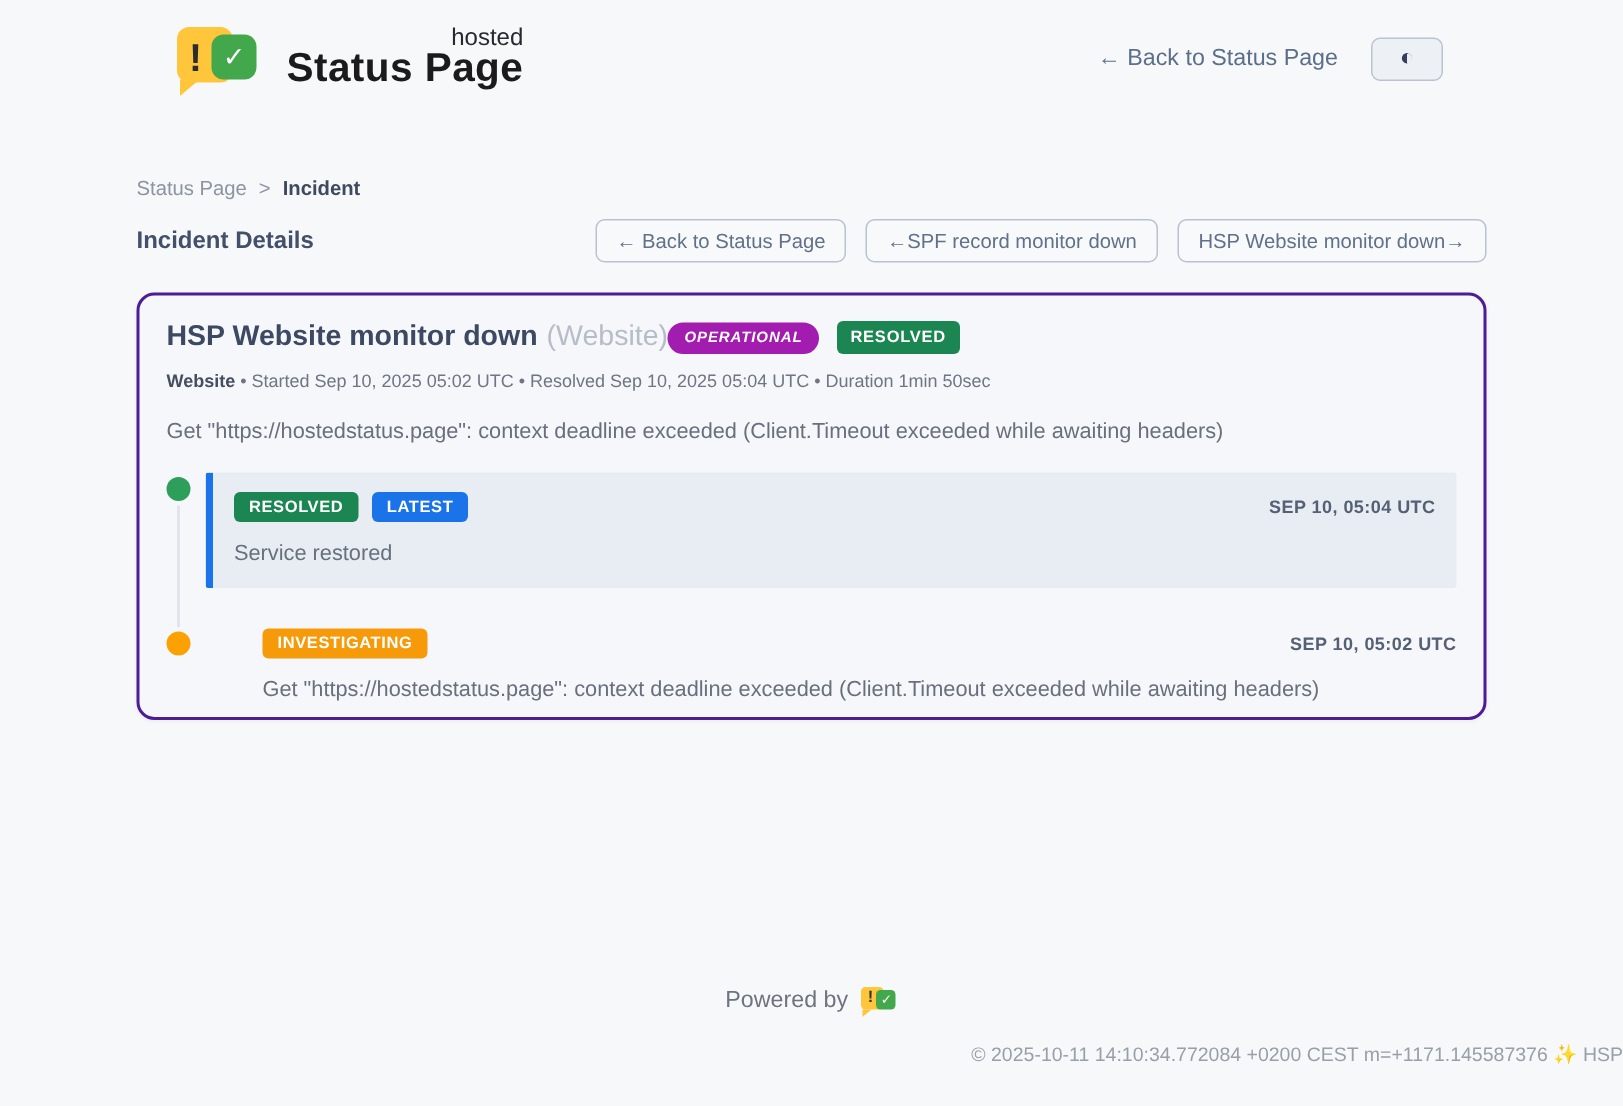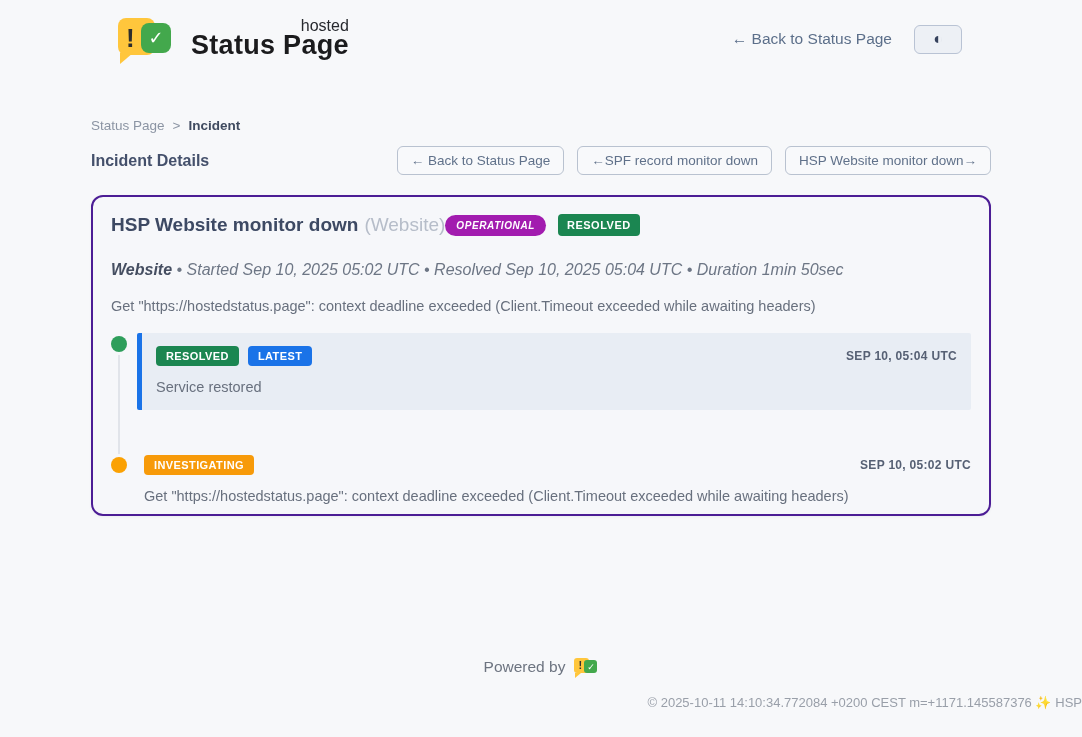--- a/index.html
+++ b/index.html
@@ -73,32 +73,32 @@
   .badge-operational {
     background: #a21caf; color: #fff;
     font-size: 10px; font-weight: 700; letter-spacing: 0.6px;
     padding: 5px 11px; border-radius: 999px; font-style: italic;
   }
   .badge-resolved-hdr {
     margin-left: 12px; background: #1B8651; color: #fff;
     font-size: 11px; font-weight: 700; letter-spacing: 0.5px;
     padding: 5px 9px; border-radius: 4px;
   }
-  .meta-line { margin-top: 25px; font-size: 16px; color: #6d7685; font-style: italic; }
+  .meta-line { margin-top: 11px; font-size: 12px; color: #6d7685; }
   .meta-monitor { font-weight: 700; color: #454e61; }
   .description { margin-top: 19px; font-size: 14.5px; color: #68707e; }
 
   
   .timeline { margin-top: 19px; position: relative; }
   .timeline::before {
     content: ""; position: absolute; left: 7px; top: 16px; bottom: 42px;
     width: 2px; background: #e1e4ea;
   }
   .tl-row { display: flex; align-items: flex-start; }
-  .tl-row + .tl-row { margin-top: 44px; }
+  .tl-row + .tl-row { margin-top: 26px; gap: 31px; }
   .tl-dot {
     flex: 0 0 16px; width: 16px; height: 16px; border-radius: 50%;
     margin-top: 3px; position: relative; z-index: 1;
     box-shadow: 0 0 0 3px #f6f7fa;
   }
   .dot-green { background: #2E9E5B; }
   .dot-orange { background: #FBA103; }
   .tl-box {
     flex: 1; margin-left: 10px; background: #E8EDF4;
     border-left: 5px solid #1A73E8; border-radius: 2px;

